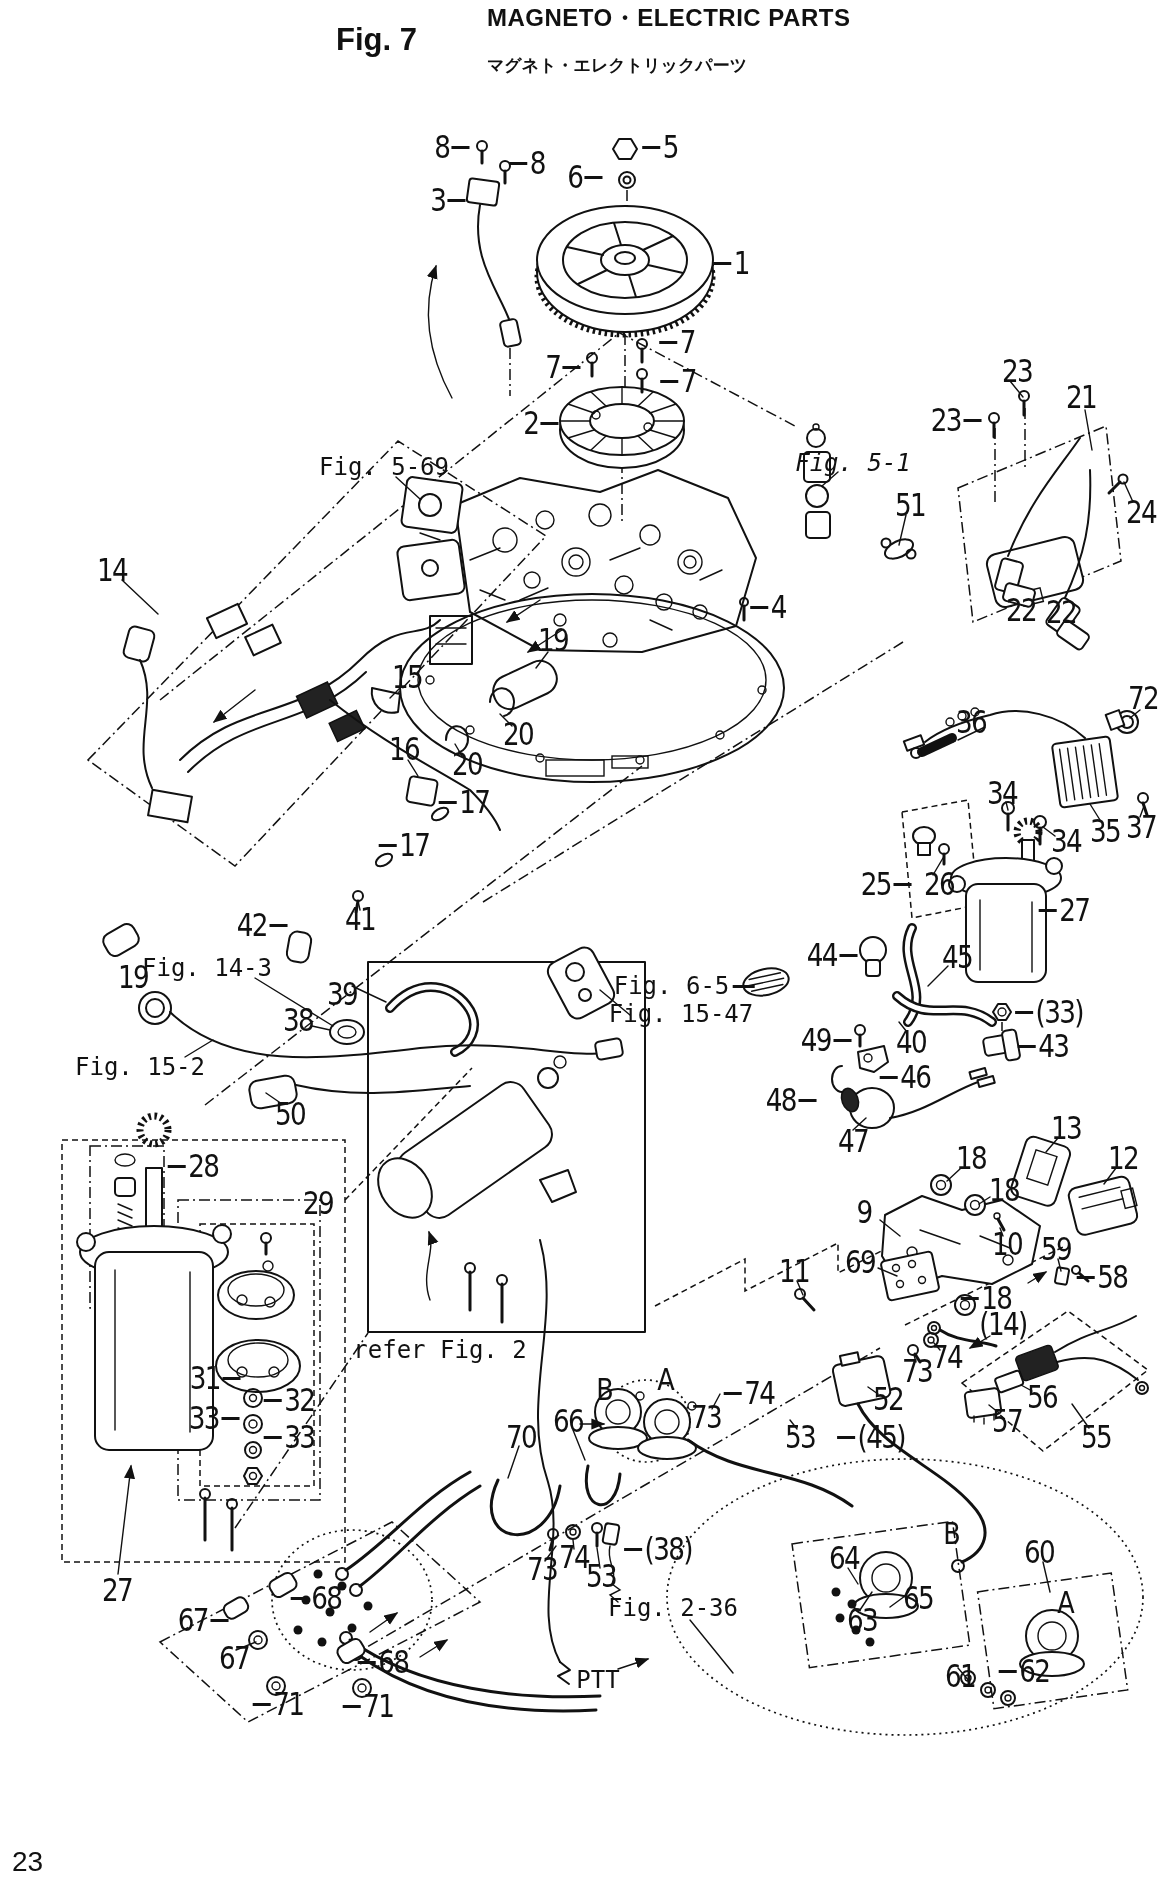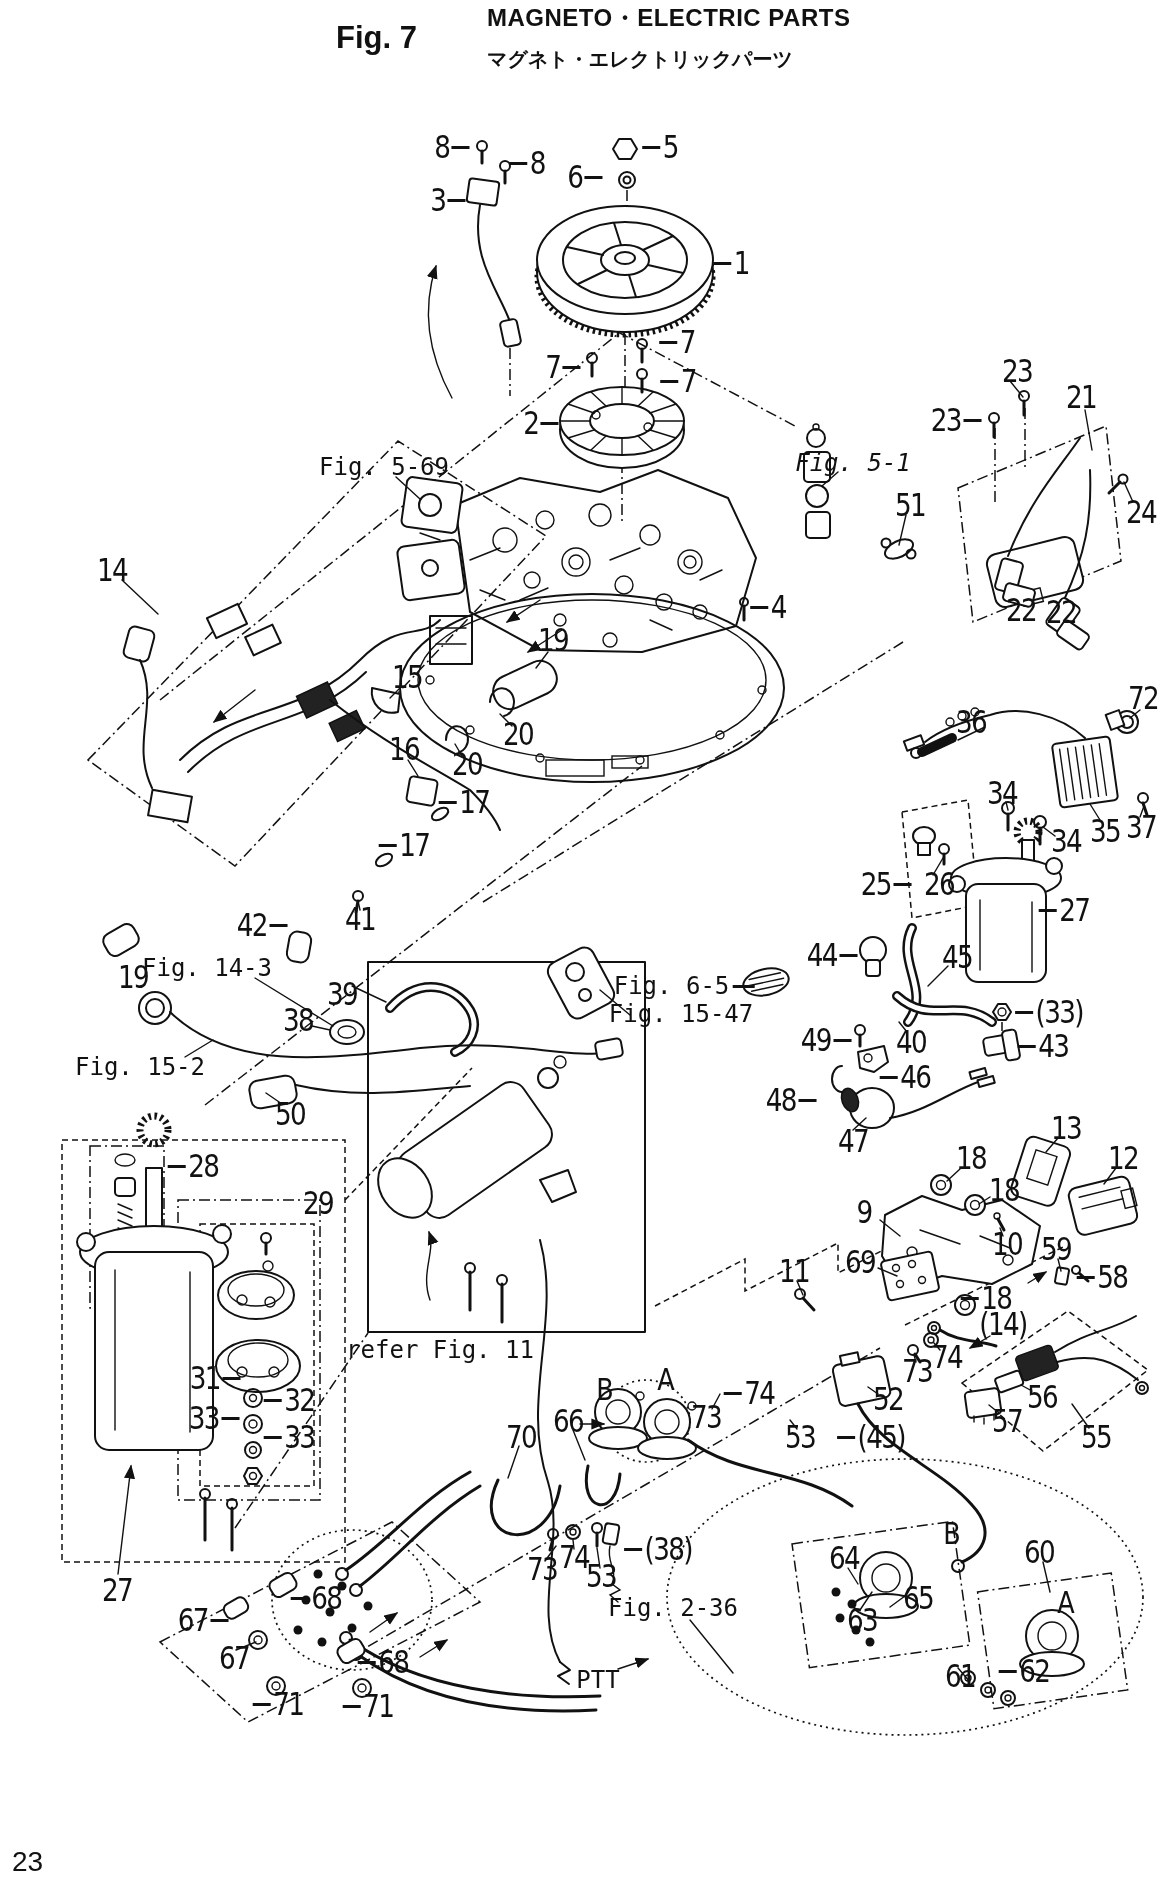--- a/index.html
+++ b/index.html
@@ -2,21 +2,21 @@
 <html><head>
 <meta charset="utf-8">
 <style>
   html,body{margin:0;padding:0;background:#e8e8e8;}
   .page{position:relative;width:1168px;height:1898px;background:#fff;overflow:hidden;
         font-family:"Liberation Sans",sans-serif;color:#111;}
   .header{position:absolute;top:2px;left:0;width:100%;display:flex;align-items:center;}
   .figno{margin-left:336px;font-size:31px;font-weight:bold;font-family:"Liberation Sans",sans-serif;}
   .titles{margin-left:70px;font-weight:bold;}
   .t-en{font-size:24px;letter-spacing:.5px;font-family:"Liberation Sans",sans-serif;}
-  .t-jp{font-size:20px;margin-top:12px;font-family:Liberation Mono, monospace;}
+  .t-jp{font-size:17px;margin-top:20px;font-family:Liberation Mono, monospace;}
   .pageno{position:absolute;left:12px;top:1846px;font-size:28px;font-family:"Liberation Sans",sans-serif;}
   svg{position:absolute;left:0;top:0;}
   .lab{position:absolute;display:flex;align-items:center;gap:3px;white-space:nowrap;color:#111;}
   .num{font-family:"DejaVu Sans",sans-serif;font-size:32px;letter-spacing:-2px;
        transform:translate(-50%,-50%) scaleX(.82);}
   .let{font-family:"DejaVu Sans",sans-serif;font-size:30px;transform:translate(-50%,-50%) scaleX(.85);}
   .fig{font-family:"DejaVu Sans Mono",monospace;font-size:24px;transform:translate(-50%,-50%);}
   .ldash{display:inline-block;width:22px;height:0;border-top:3px solid #111;}
   
   .s{stroke:#111;fill:none;stroke-width:2;stroke-linecap:round;stroke-linejoin:round;}
@@ -866,21 +866,21 @@
         <span>Fig. 6-5</span>
         <i class="ldash"></i>
       </div>
       <div class="lab fig" style="left: 681px; top: 1014px;">
         <span>Fig. 15-47</span>
       </div>
       <div class="lab fig" style="left: 140px; top: 1067px;">
         <span>Fig. 15-2</span>
       </div>
       <div class="lab fig" style="left: 440px; top: 1350px;">
-        <span>refer Fig. 11</span>
+        <span>refer Fig. 2</span>
       </div>
       <div class="lab fig" style="left: 673px; top: 1608px;">
         <span>Fig. 2-36</span>
       </div>
       <div class="lab fig" style="left: 598px; top: 1680px;">
         <span>PTT</span>
       </div>
     </div>
 
   <div class="pageno">23</div>

